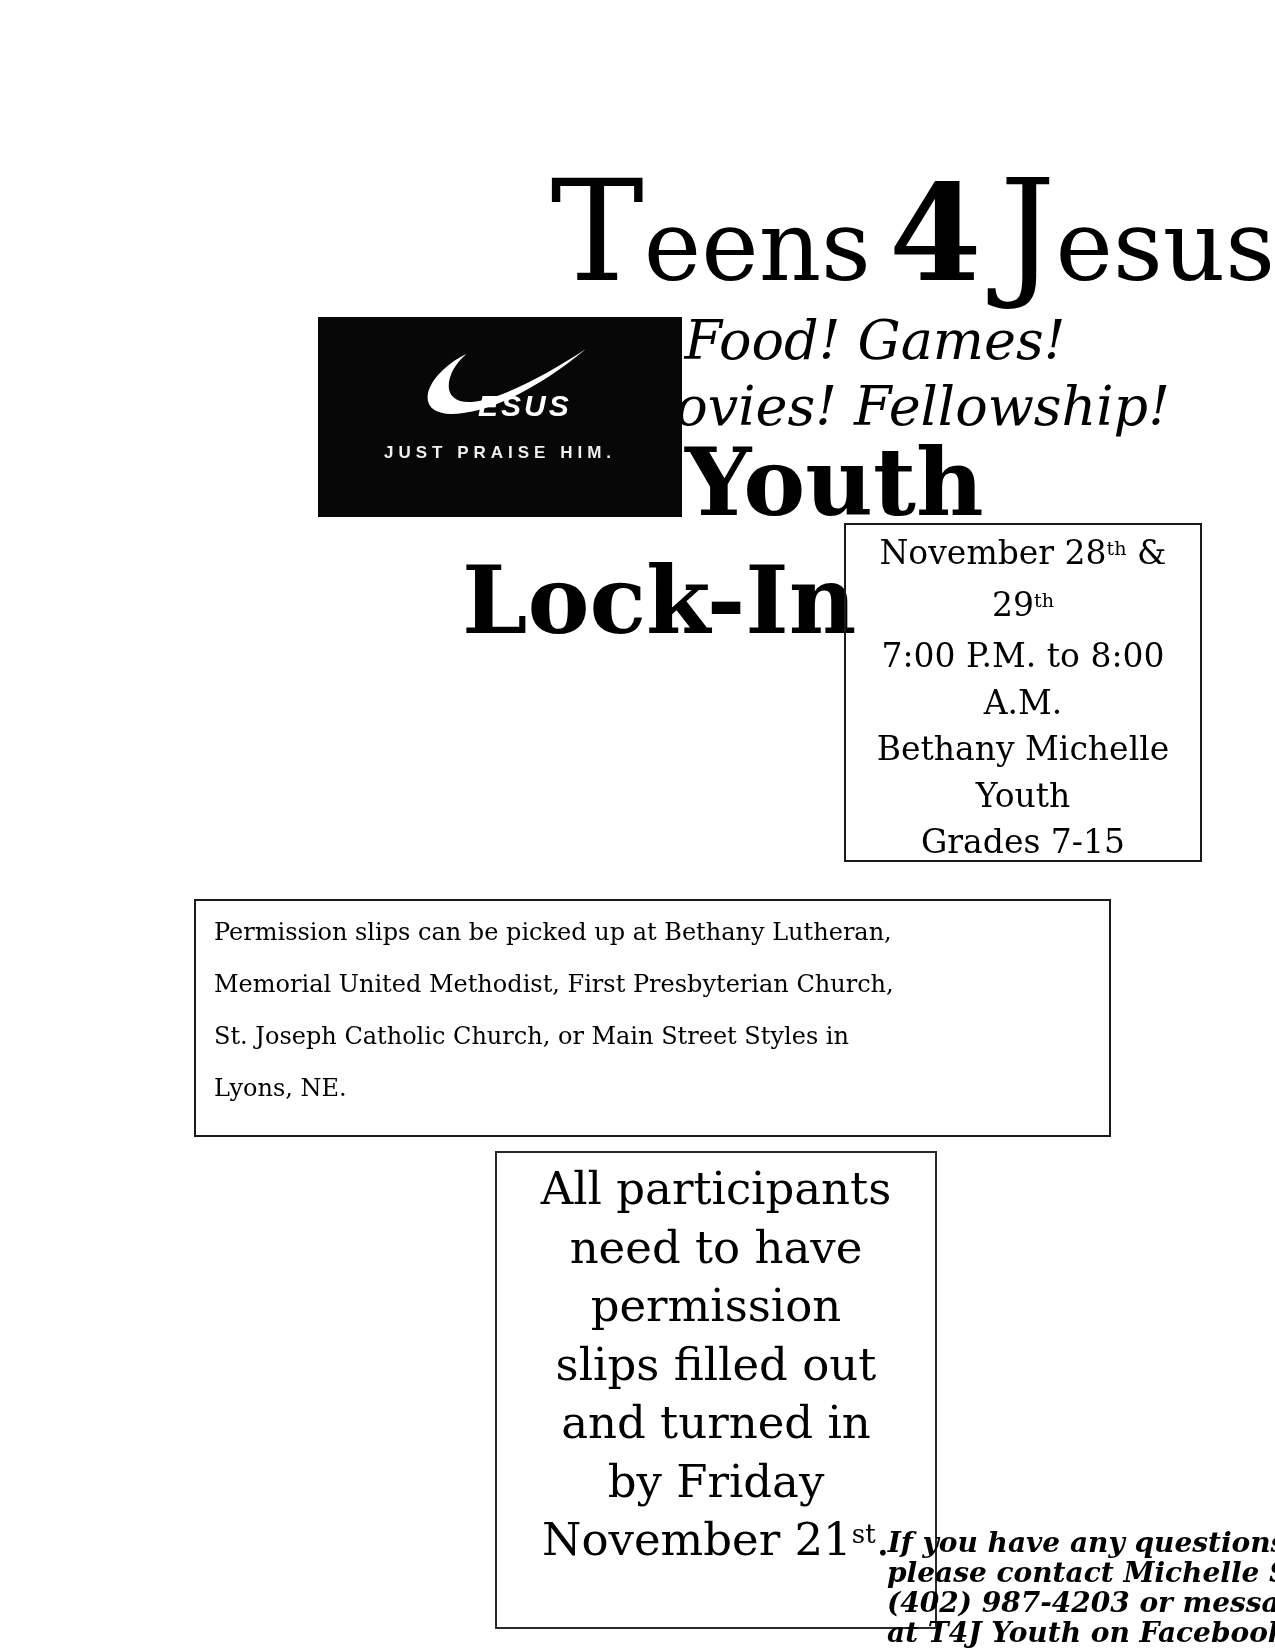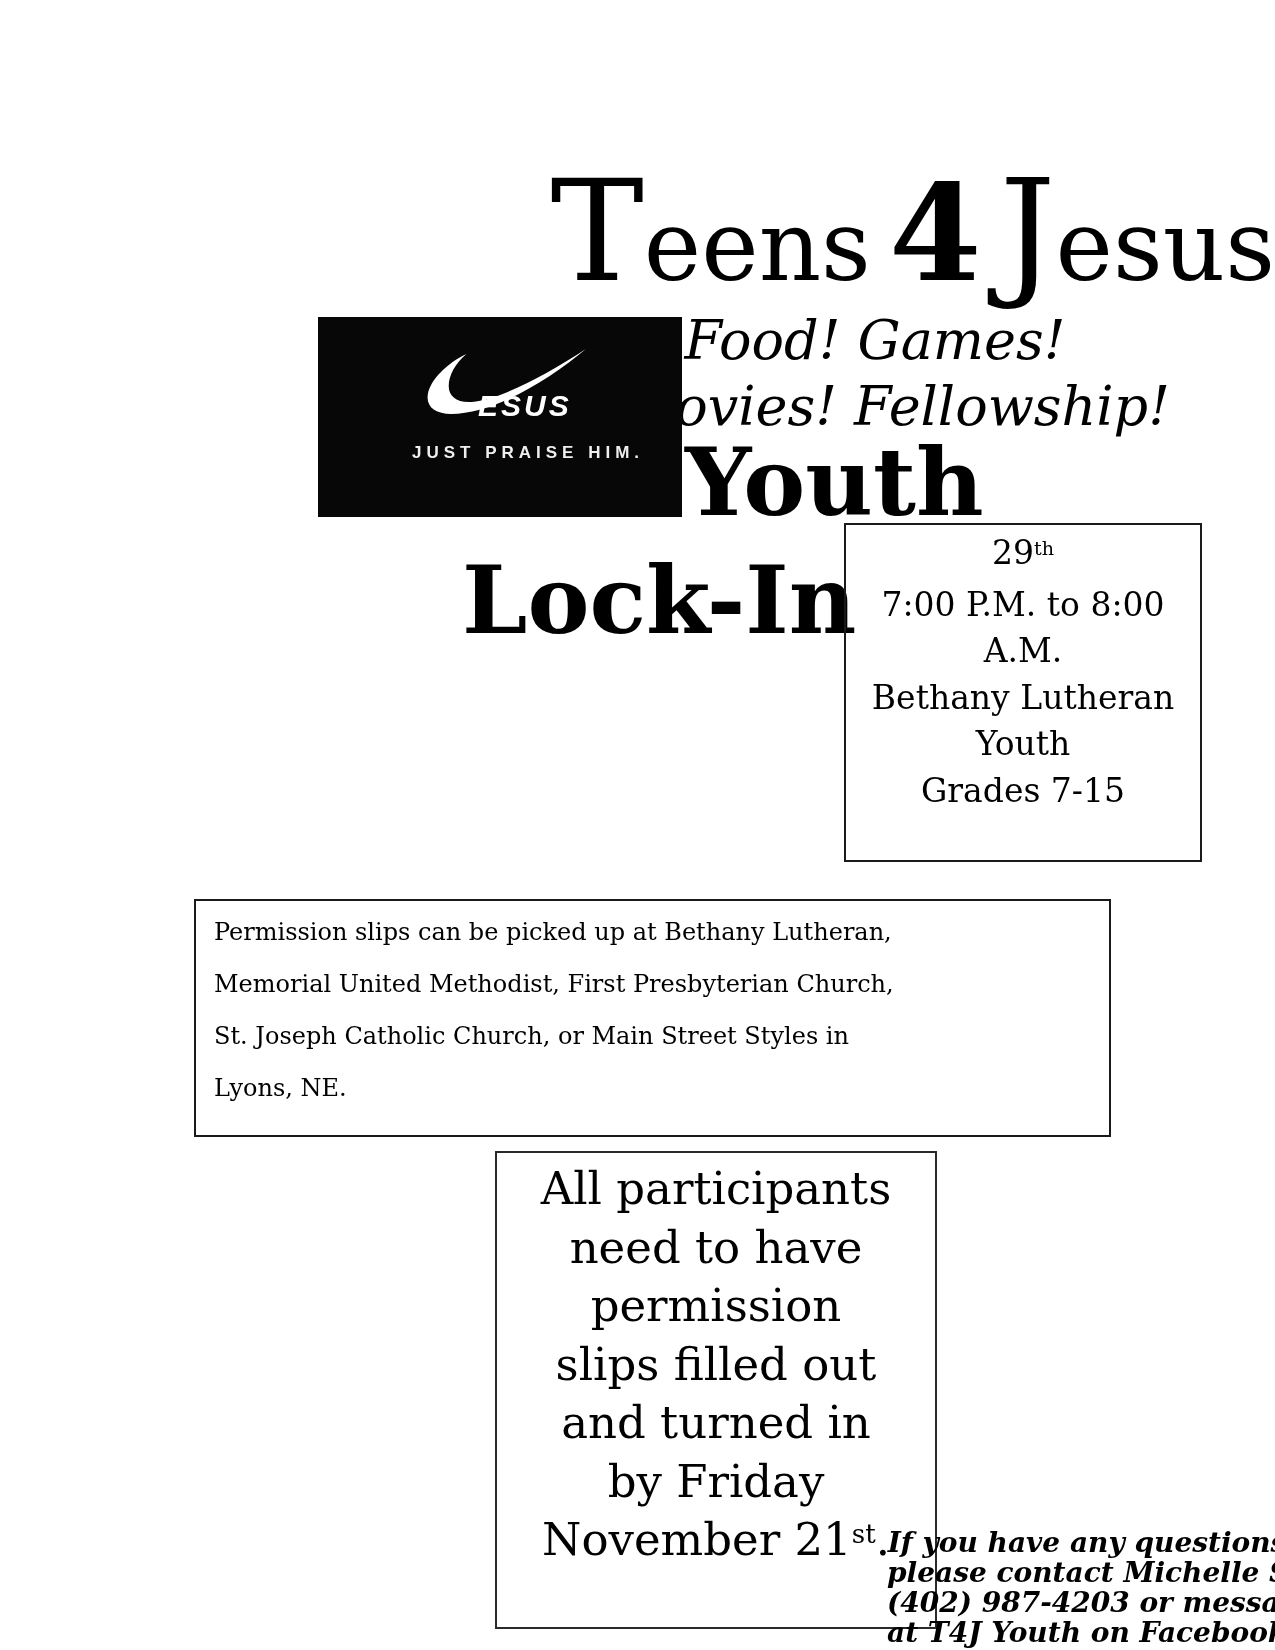--- a/index.html
+++ b/index.html
@@ -23,21 +23,21 @@
   .swoosh{position:absolute;left:86px;top:28px;width:185px;height:80px;}
   .swoosh path{fill:#ffffff;}
   .esus{
     position:absolute;left:160px;top:72px;
     font-family:"Liberation Sans",sans-serif;font-style:italic;font-weight:800;
     font-size:30px;letter-spacing:3px;color:#ffffff;
   }
   .praise{
     position:absolute;left:0;top:126px;width:100%;text-align:center;
     font-family:"Liberation Sans",sans-serif;font-weight:bold;
-    font-size:17px;letter-spacing:5px;color:#efefef;white-space:nowrap;margin-left:28px;
+    font-size:17px;letter-spacing:5px;color:#efefef;white-space:nowrap;
   }
   
   .taglines{
     position:absolute;left:620px;top:308px;width:510px;
     text-align:center;font-style:italic;font-size:54px;line-height:66px;
     z-index:1;white-space:nowrap;
   }
   .word-youth{
     position:absolute;left:685px;top:429px;
     font-size:93px;font-weight:bold;line-height:108px;z-index:2;white-space:nowrap;
@@ -94,24 +94,25 @@
                C14,31 20.5,34.5 30.5,34.5 C58,34.5 94,17.5 118,2 Z"></path>
     </svg>
     <span class="esus">ESUS</span>
     <div class="praise">JUST PRAISE HIM.</div>
   </div>
 
   <div class="word-youth">Youth</div>
   <div class="word-lockin">Lock-In</div>
 
   <div class="event-box">
+    <span class="line"><span>November 28</span><sup>th</sup><span> &amp;</span></span>
     <span class="line"><span>29</span><sup>th</sup></span>
     <span class="line">7:00 P.M. to 8:00</span>
     <span class="line">A.M.</span>
-    <span class="line">Bethany Lutheran</span>
+    <span class="line">Bethany Michelle</span>
     <span class="line">Youth</span>
     <span class="line">Grades 7-15</span>
   </div>
 
   <div class="permission-box">
     <span class="line">Permission slips can be picked up at Bethany Lutheran,</span>
     <span class="line">Memorial United Methodist, First Presbyterian Church,</span>
     <span class="line">St. Joseph Catholic Church, or Main Street Styles in</span>
     <span class="line">Lyons, NE.</span>
   </div>

